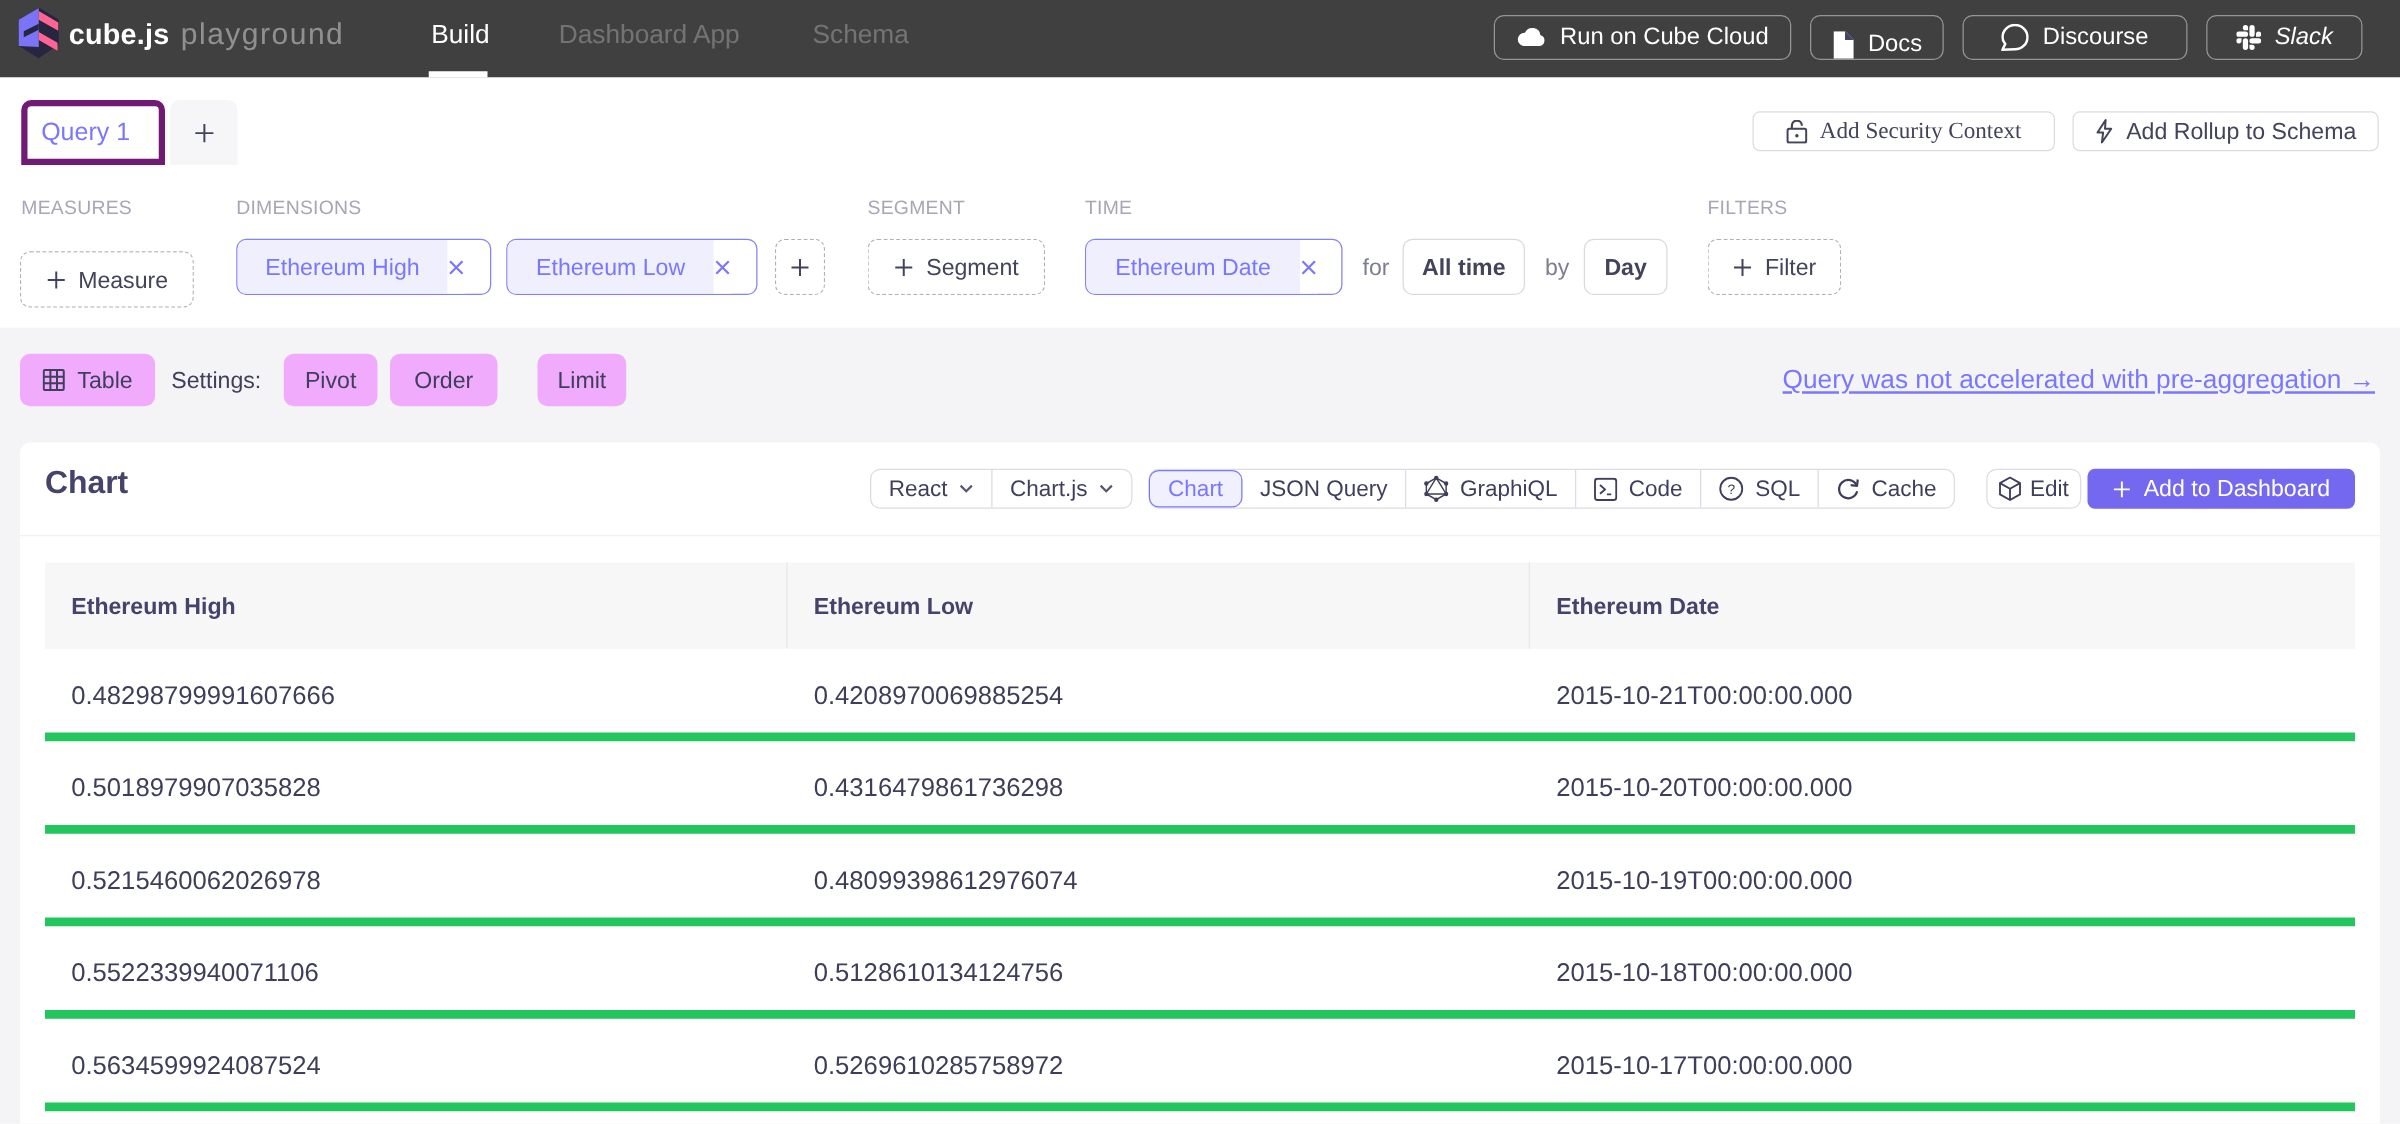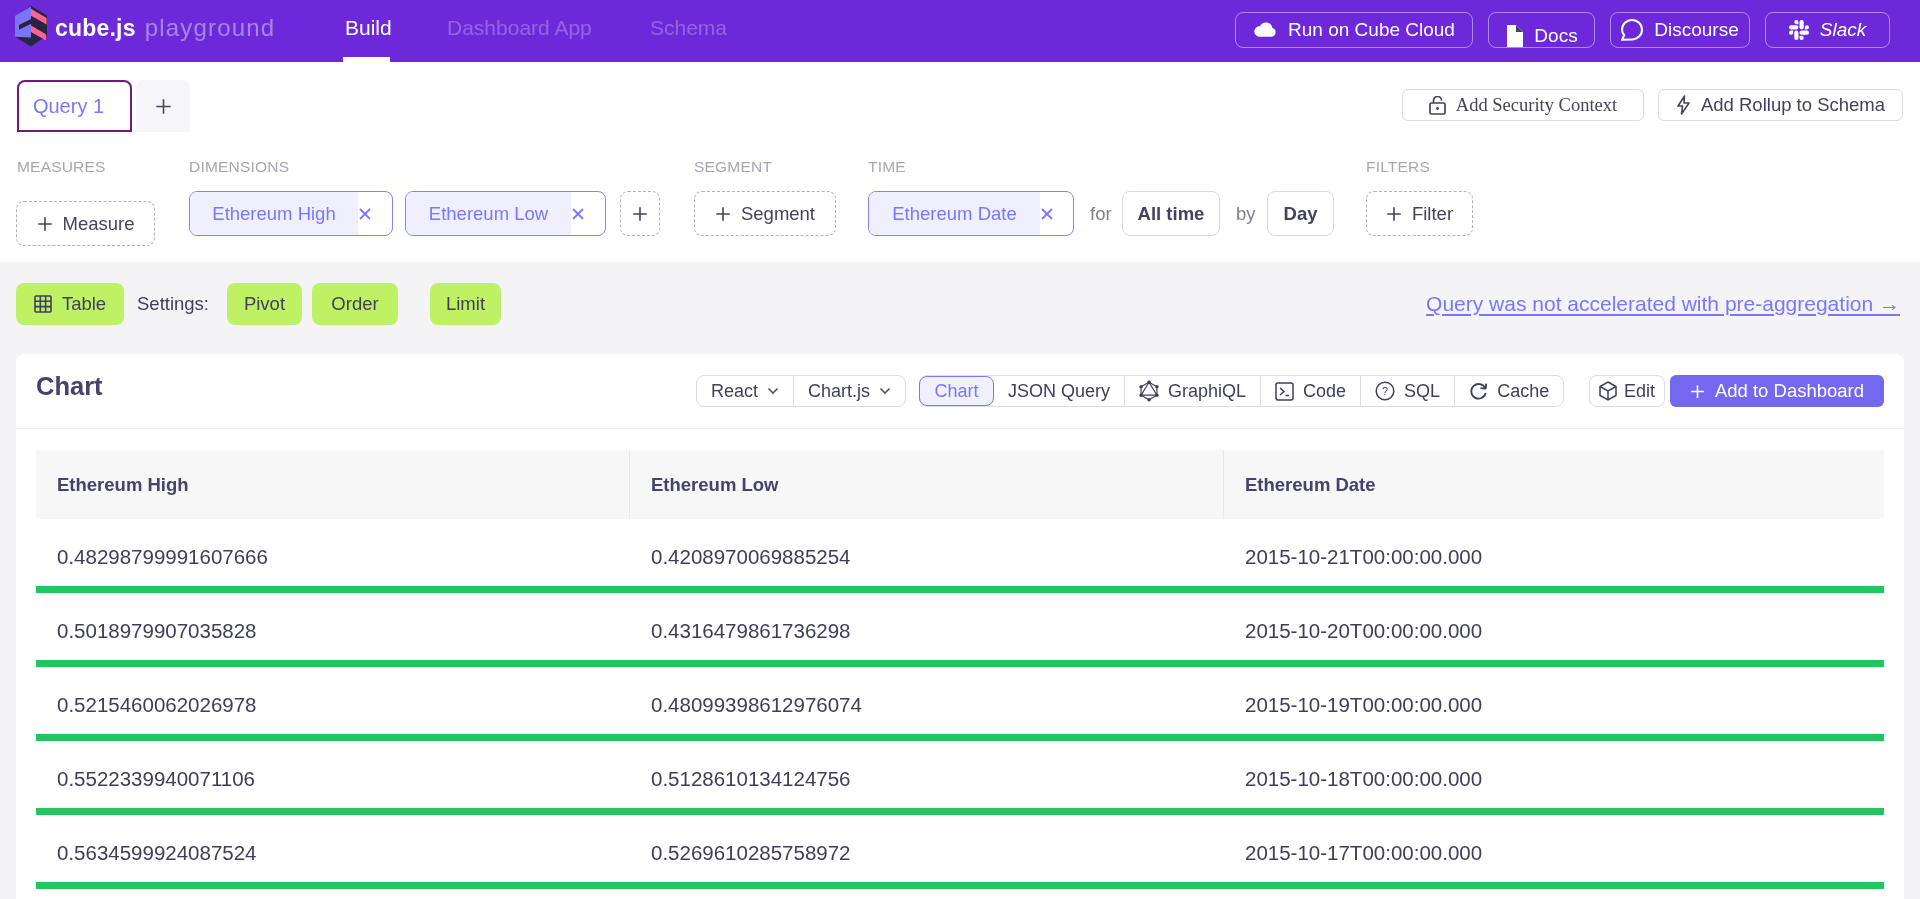--- a/index.html
+++ b/index.html
@@ -2,50 +2,50 @@
 <html><head>
 <meta charset="utf-8">
 <style>
 * { margin:0; padding:0; box-sizing:border-box; }
 html,body { width:1920px; height:899px; }
 body { font-family:"Liberation Sans", sans-serif; background:#F4F4F6; color:#45455F; }
 #root { position:relative; width:1920px; height:899px; overflow:hidden; }
 .abs { position:absolute; }
 
 
-.nav { position:absolute; left:0; top:0; width:1920px; height:62px; background:#6d28d9; }
+.nav { position:absolute; left:0; top:0; width:1920px; height:62px; background:#404040; }
 .brand { position:absolute; left:55px; top:14px; font-size:23px; font-weight:700; color:#fff; letter-spacing:0.2px;}
 .brand .pg { font-weight:400; font-size:24px; color:rgba(255,255,255,0.42); margin-left:9px; letter-spacing:1.2px;}
 .navtab { position:absolute; top:16px; font-size:21px; color:rgba(255,255,255,0.27); font-weight:400;}
 .navtab.active { color:#fff; }
 .underline { position:absolute; left:343px; top:57px; width:47px; height:5px; background:#fff; }
 .navbtns { position:absolute; right:30px; top:12px; display:flex; gap:15px; }
 .navbtn { height:36px; display:flex; align-items:center; justify-content:center; gap:11px; border:1px solid rgba(255,255,255,0.45); border-radius:8px; color:#fff; font-size:19px; }
 
 
 .tabrow { position:absolute; left:0; top:62px; width:1920px; height:70px; background:#fff; }
-.qtab { position:absolute; left:17px; top:18px; width:115px; height:52px; background:#fff; border:2px solid #701a75; border-radius:8px 8px 0 0; display:flex; align-items:center; justify-content:center; padding-right:12px; color:#7A77FF; font-size:20px; }
+.qtab { position:absolute; left:17px; top:18px; width:115px; height:52px; background:#fff; border:5px solid #701a75; border-radius:8px 8px 0 0; display:flex; align-items:center; justify-content:center; padding-right:12px; color:#7A77FF; font-size:20px; }
 .plustab { position:absolute; left:136px; top:18px; width:54px; height:52px; background:#F6F6F8; border-radius:8px 8px 0 0; display:flex; align-items:center; justify-content:center; color:#43435C; font-size:24px; font-weight:300; }
 .topbtns { position:absolute; right:17px; top:27px; display:flex; gap:14px; }
 .topbtn { height:32px; display:flex; align-items:center; justify-content:center; gap:10px; border:1px solid #DBDBE2; border-radius:6px; color:#43435C; font-size:18.5px; background:#fff;}
 
 
 .builder { position:absolute; left:0; top:132px; width:1920px; height:130px; background:#fff; }
 .blabel { position:absolute; top:26px; font-size:15.5px; color:#A6A6B6; letter-spacing:0.2px; }
 .brow { position:absolute; top:59px; height:45px; display:flex; align-items:center; }
 .dashbtn { height:45px; display:flex; align-items:center; justify-content:center; gap:10px; border:1px dashed #B0B0BC; border-radius:8px; color:#43435C; font-size:18.5px; background:#fff; }
 .chip { height:45px; display:flex; align-items:stretch; border:1.5px solid #8582F5; border-radius:8px; overflow:hidden; background:#fff; }
 .chip .lab { display:flex; align-items:center; justify-content:center; background:#EFEFFD; color:#7A77FF; font-size:18.5px; }
 .chip .x { display:flex; align-items:center; justify-content:center; background:#fff; }
 .whitebtn { height:45px; display:flex; align-items:center; justify-content:center; border:1px solid #D9D9E0; border-radius:8px; color:#43435C; font-size:18.5px; background:#fff; }
 .midtxt { position:absolute; top:59px; height:45px; display:flex; align-items:center; color:#7E7E92; font-size:18.5px; }
 
 
 .grayrow { position:absolute; left:0; top:262px; width:1920px; height:92px; }
-.gbtn { position:absolute; top:21px; height:42px; background:#bef264; border-radius:8px; display:flex; align-items:center; justify-content:center; gap:10px; color:#3F3F5C; font-size:18.5px; }
+.gbtn { position:absolute; top:21px; height:42px; background:#f0abfc; border-radius:8px; display:flex; align-items:center; justify-content:center; gap:10px; color:#3F3F5C; font-size:18.5px; }
 .gtxt { position:absolute; top:21px; height:42px; display:flex; align-items:center; color:#3F3F5C; font-size:18.5px; }
 .prelink { position:absolute; top:30px; right:20px; color:#7A77FF; font-size:21px; text-decoration:underline; text-underline-offset:3px; }
 
 
 .card { position:absolute; left:16px; top:354px; width:1888px; height:545px; background:#fff; border-radius:8px 8px 0 0; }
 .cardtitle { position:absolute; left:20px; top:18px; font-size:25.5px; font-weight:700; color:#43436B; }
 .carddiv { position:absolute; left:0px; top:74px; width:1888px; height:1px; background:#EFEFF1; }
 .toolbar { position:absolute; top:21px; height:32px; }
 .seg { display:flex; align-items:center; height:32px; border:1px solid #DCDCE2; border-radius:8px; background:#fff; }
 .seg .s { height:100%; display:flex; align-items:center; justify-content:center; gap:9px; font-size:18px; color:#3F3F5C; border-right:1px solid #DCDCE2; padding:0 14px;}
@@ -88,21 +88,21 @@
           </svg>
         <span>Run on Cube Cloud</span>
       </div>
       <div class="navbtn" style="width:107px;align-items:flex-end;">
         <svg width="18" height="22" viewBox="0 0 18 22">
             <path d="M2 0 L11 0 L18 7 L18 22 L2 22 Z" fill="#fff"></path>
             <path d="M11 0 L11 7 L18 7 Z" fill="#44446A"></path>
           </svg>
         <span>Docs</span>
       </div>
-      <div class="navbtn" style="width:140px;">
+      <div class="navbtn" style="width:180px;">
         <svg width="22" height="22" viewBox="0 0 22 22">
             <path d="M11 1 C16.5 1 21 5.3 21 10.7 C21 16.1 16.5 20.4 11 20.4 L1 20.7 L3.2 16.2 C1.8 14.6 1 12.7 1 10.7 C1 5.3 5.5 1 11 1 Z" fill="none" stroke="#fff" stroke-width="2"></path>
           </svg>
         <span>Discourse</span>
       </div>
       <div class="navbtn" style="width:125px;font-style:italic;">
         <svg width="20" height="20" viewBox="0 0 24 24" fill="#fff">
           <path d="M5.042 15.165a2.528 2.528 0 0 1-2.52 2.523A2.528 2.528 0 0 1 0 15.165a2.527 2.527 0 0 1 2.522-2.52h2.52v2.52z"></path>
           <path d="M6.313 15.165a2.527 2.527 0 0 1 2.521-2.52 2.527 2.527 0 0 1 2.521 2.52v6.313A2.528 2.528 0 0 1 8.834 24a2.528 2.528 0 0 1-2.521-2.522v-6.313z"></path>
           <path d="M8.834 5.042a2.528 2.528 0 0 1-2.521-2.52A2.528 2.528 0 0 1 8.834 0a2.528 2.528 0 0 1 2.521 2.522v2.52H8.834z"></path>

